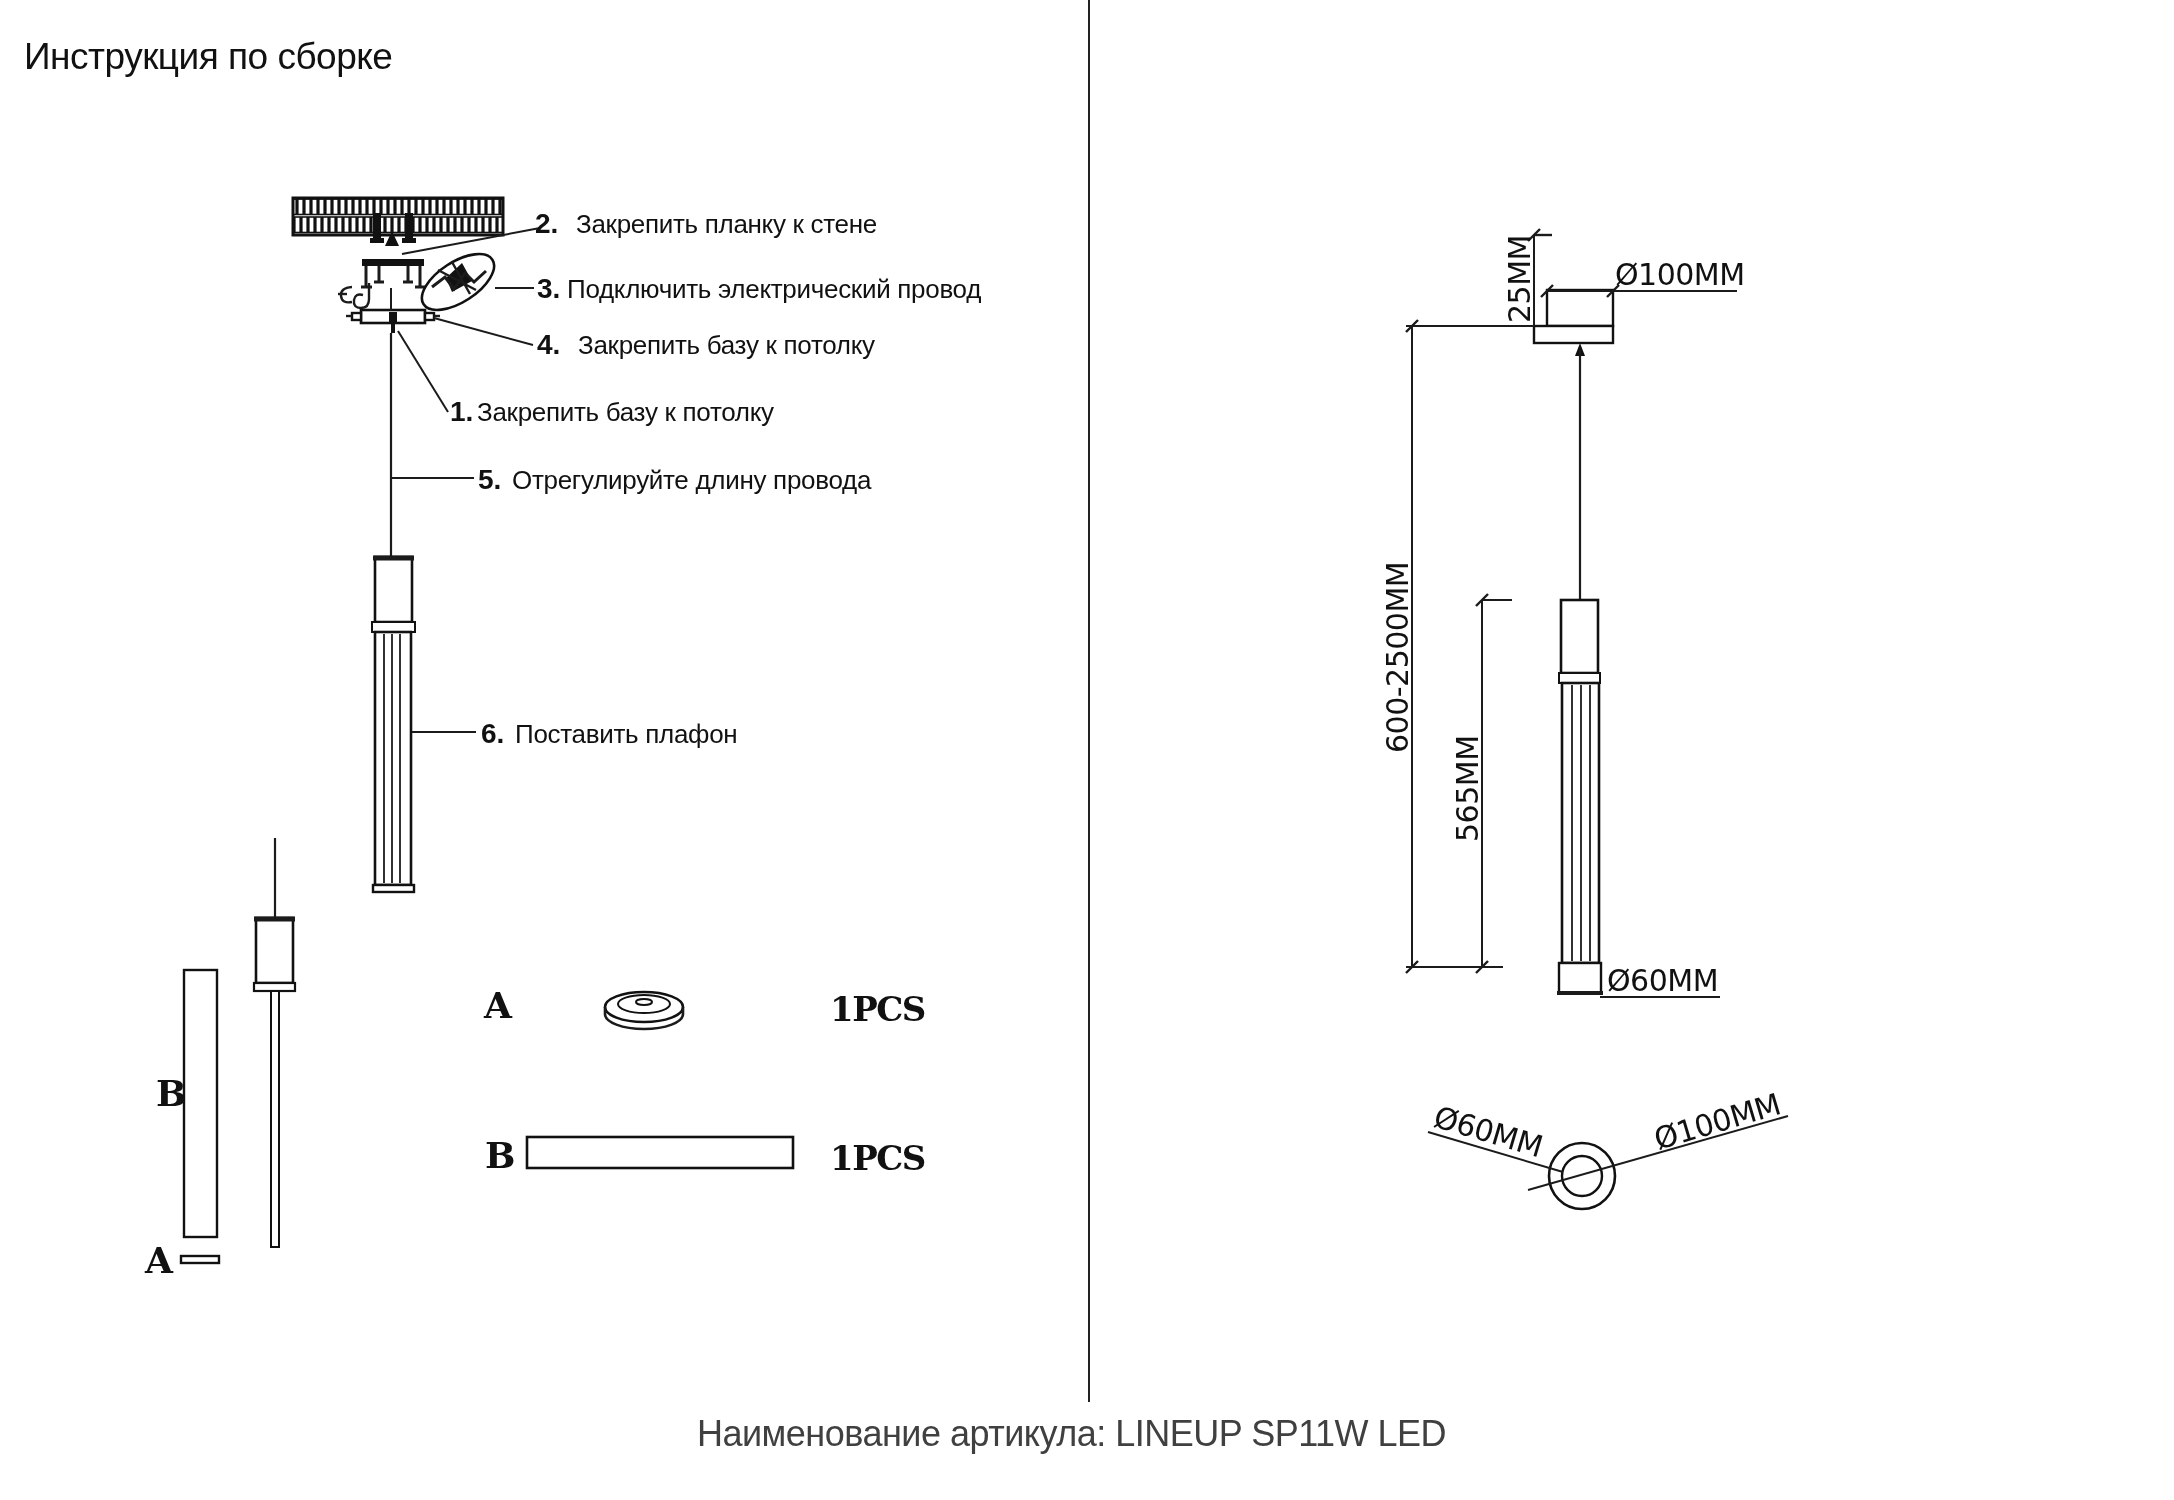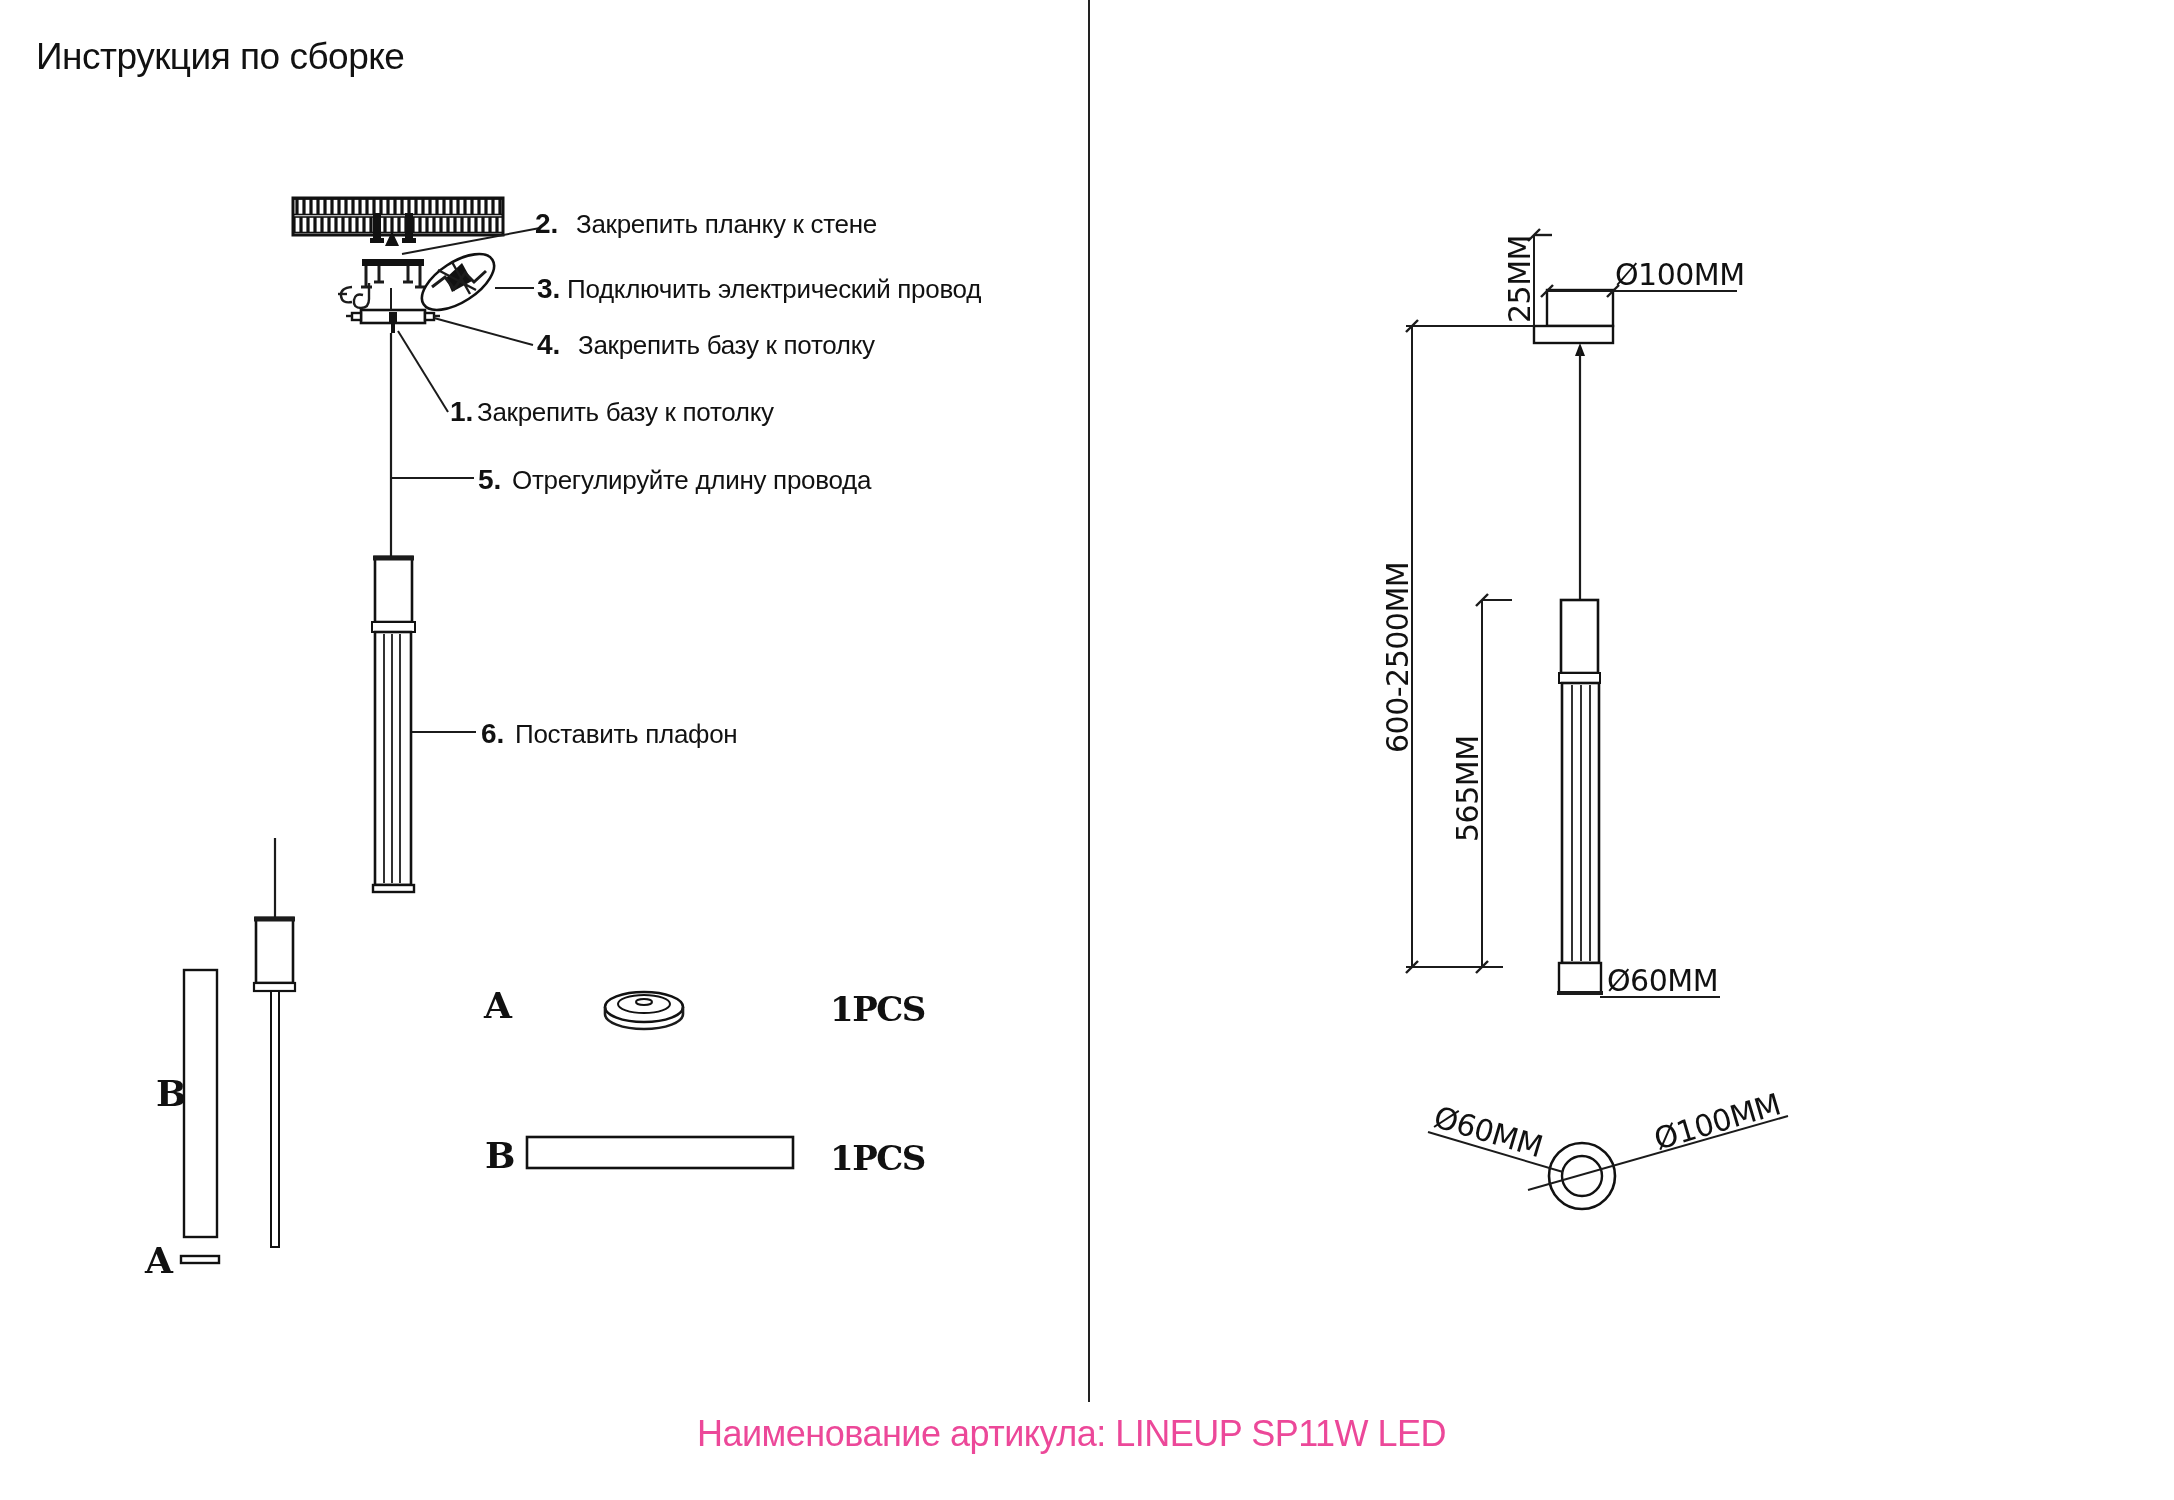--- a/index.html
+++ b/index.html
@@ -1,23 +1,23 @@
 <!DOCTYPE html>
 <html><head>
 <meta charset="utf-8">
 <style>
   html,body{margin:0;padding:0;background:#ffffff;}
   .sheet{position:relative;width:2174px;height:1500px;background:#ffffff;overflow:hidden;
          font-family:"Liberation Sans",sans-serif;color:#111;}
   .title{position:absolute;top:36px;font-size:37px;letter-spacing:-0.5px;color:#111;white-space:nowrap;}
-  .title.left{left:36px;}
+  .title.left{left:24px;}
   .title.right{right:39px;text-align:right;}
   .divider{position:absolute;left:1088px;top:0;width:2px;height:1402px;background:#222;}
   .footer{position:absolute;left:0;top:1413px;width:2143px;text-align:center;font-size:36px;
-          letter-spacing:-0.5px;color:#ec4899;}
+          letter-spacing:-0.5px;color:#404040;}
   svg{position:absolute;top:0;}
   svg.pleft{left:0;}
   svg.pright{left:1090px;}
   svg text{fill:#111;}
   .stepnum{font-family:"Liberation Sans",sans-serif;font-weight:700;font-size:28px;}
   .steptxt{font-family:"Liberation Sans",sans-serif;font-size:26px;letter-spacing:-0.3px;}
   .caplab{font-family:"DejaVu Serif",serif;font-weight:700;font-size:36px;letter-spacing:-1px;}
   .qty{font-family:"DejaVu Serif",serif;font-weight:700;font-size:34px;letter-spacing:-1.5px;}
   .dimtxt{font-family:"DejaVu Sans",sans-serif;font-size:30px;letter-spacing:-0.5px;}
   .ln{stroke:#1b1b1b;fill:none;}

